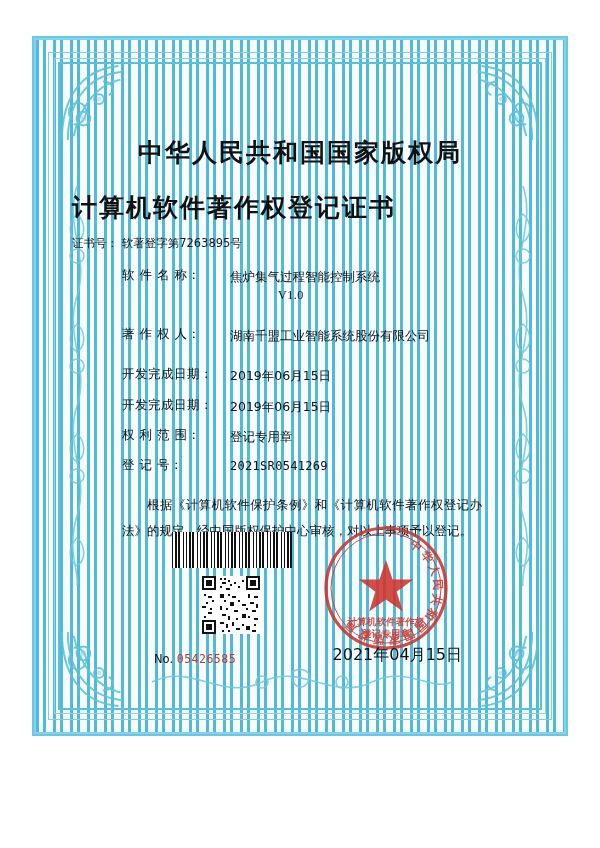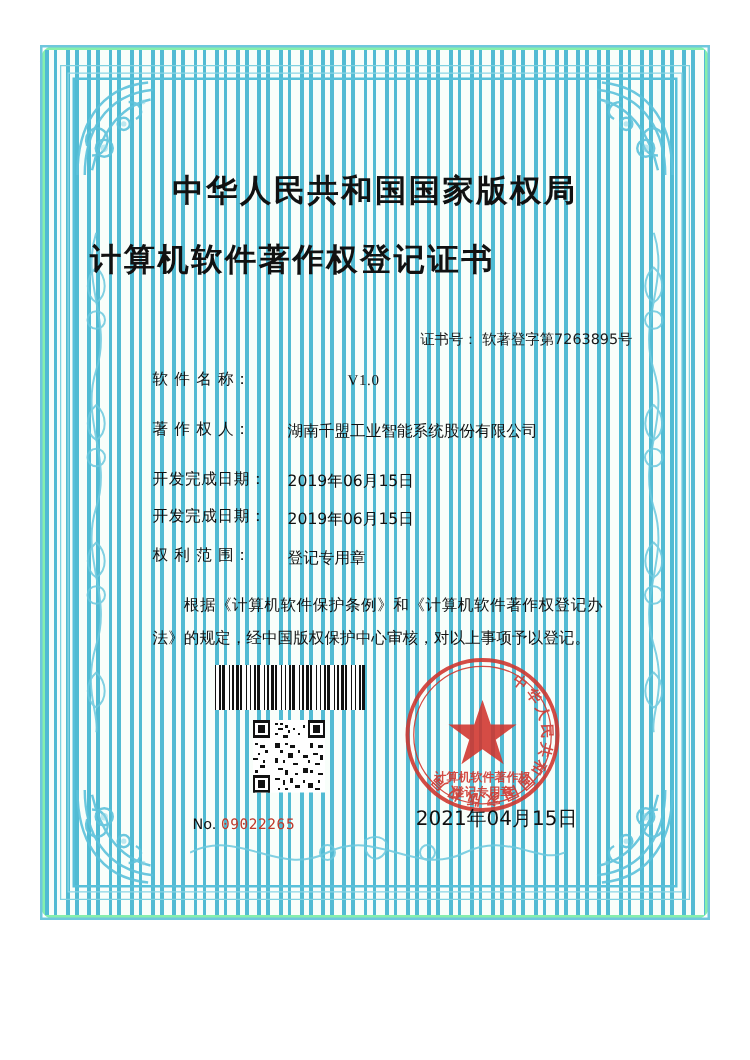--- a/index.html
+++ b/index.html
@@ -23,22 +23,21 @@
     background: #ffffff;
   }
 
   
   .cert {
     position: absolute;
     left: 32px;
     top: 36px;
     width: 536px;
     height: 700px;
-    background: #86efac;
-    border-radius: 13px;
+    background: #7dd3fc;
   }
 
   
   .border-outer {
     position: absolute;
     inset: 0;
     border: 2px solid #6fc7dd;
     box-sizing: border-box;
   }
   .border-band {
@@ -118,24 +117,23 @@
     text-align: left;
     font-family: "DejaVu Serif", "Liberation Serif", serif;
     font-weight: bold;
     font-size: 25px;
     letter-spacing: 2px;
     color: #111111;
     margin-top: 22px;
   }
 
   .cert-no {
-    text-align: right;
     font-size: 11.5px;
     color: #1a1a1a;
-    margin-top: 40px;
+    margin-top: 12px;
     padding-right: 22px;
     font-family: "DejaVu Sans", sans-serif;
   }
 
   .field-rows {
     margin-top: 16px;
     padding-left: 50px;
     padding-right: 20px;
   }
   .frow {
@@ -373,20 +371,21 @@
       <div class="title-main">中华人民共和国国家版权局</div>
       <div class="title-sub">计算机软件著作权登记证书</div>
 
       <div class="cert-no">证书号： 软著登字第7263895号</div>
 
       <div class="field-rows">
 
         <div class="frow">
           <div class="flabel">软 件 名 称：</div>
           <div class="fvalue">
+            <span>焦炉集气过程智能控制系统</span>
             <span class="ver">V1.0</span>
           </div>
         </div>
 
         <div class="sep-gap"></div>
 
         <div class="frow">
           <div class="flabel">著 作 权 人：</div>
           <div class="fvalue">湖南千盟工业智能系统股份有限公司</div>
         </div>
@@ -402,20 +401,24 @@
           <div class="flabel">开发完成日期：</div>
           <div class="fvalue">2019年06月15日</div>
         </div>
 
 
         <div class="frow tight">
           <div class="flabel">权 利 范 围：</div>
           <div class="fvalue">登记专用章</div>
         </div>
 
+        <div class="frow tight">
+          <div class="flabel">登 记 号：</div>
+          <div class="fvalue mono">2021SR0541269</div>
+        </div>
 
       </div>
 
       <div class="statement">根据《计算机软件保护条例》和《计算机软件著作权登记办法》的规定，经中国版权保护中心审核，对以上事项予以登记。</div>
 
       <div class="bottom">
 
         <div class="barcode"></div>
 
         <div class="qr">
@@ -502,21 +505,21 @@
                 <textPath href="#sealArc" startOffset="8%">中华人民共和国国家版权局</textPath>
               </text>
               <text x="64" y="101" text-anchor="middle" fill="#d0342c" font-size="9.6" font-family="'DejaVu Serif',serif" font-weight="bold">计算机软件著作权</text>
               <text x="64" y="113" text-anchor="middle" fill="#d0342c" font-size="9.6" font-family="'DejaVu Serif',serif" font-weight="bold">登记专用章</text>
             </g>
           </svg>
         </div>
 
         <div class="serial">
           <span>No.</span>
-          <span class="num">09022265</span>
+          <span class="num">05426585</span>
         </div>
 
         <div class="issue-date">2021年04月15日</div>
 
       </div>
 
     </div>
   </div>
 </div>
 

